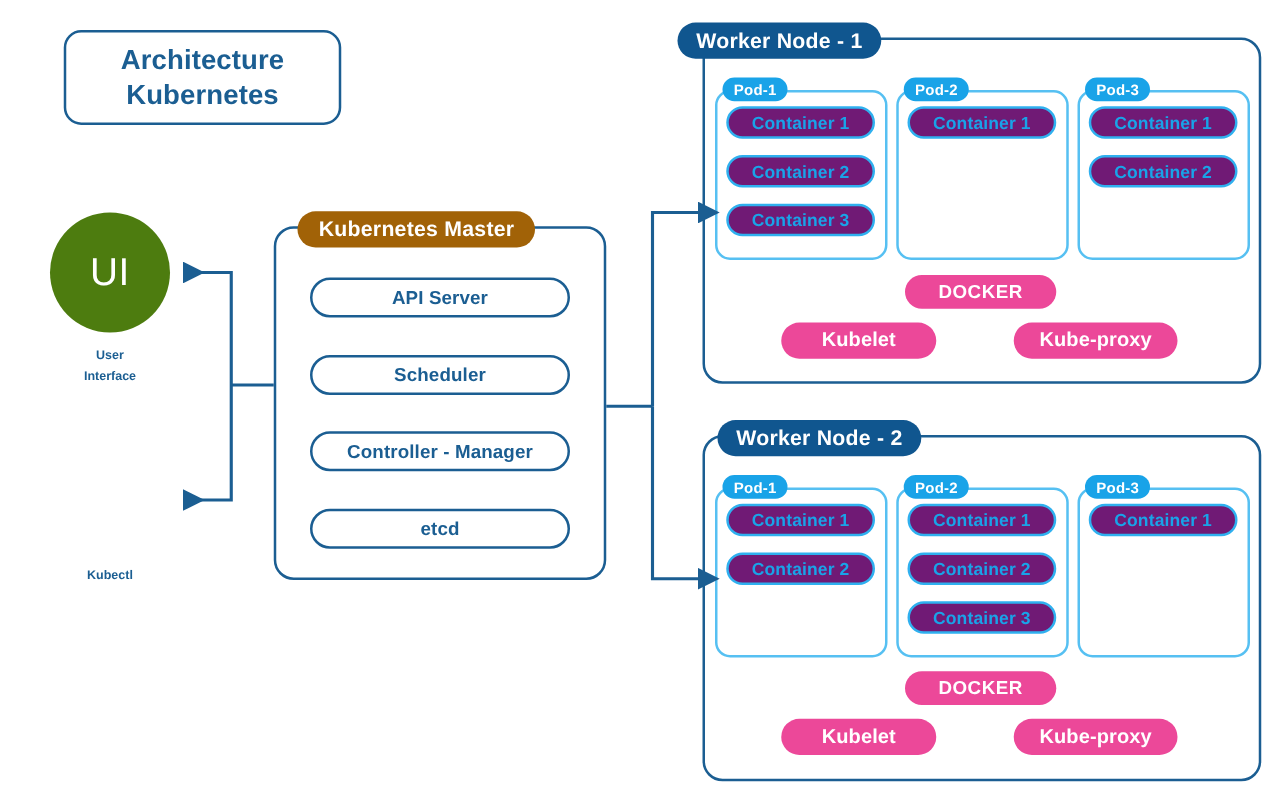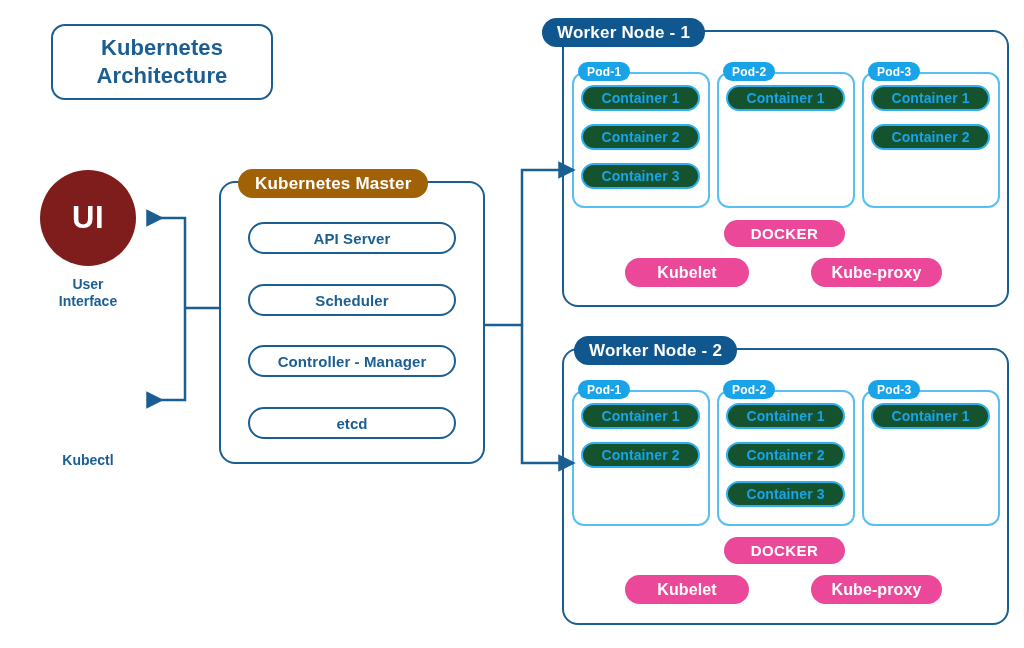--- a/index.html
+++ b/index.html
@@ -41,39 +41,39 @@
     line-height: 28px;
     letter-spacing: .1px;
   }
 
   
   .client {
     position: absolute;
     width: 96px;
     height: 96px;
     border-radius: 50%;
-    background: #7f1d1d;
-    color: #ffffff;
-    display: flex;
-    align-items: center;
-    justify-content: center;
-    font-weight: bold;
+    background: #4d7c0f;
+    color: #ffffff;
+    display: flex;
+    align-items: center;
+    justify-content: center;
+    font-weight: normal;
     font-size: 31px;
     letter-spacing: .5px;
   }
   #ui-circle { left: 40px; top: 170px; }
   #cli-circle { left: 40px; top: 347px; }
 
   .client-label {
     position: absolute;
     width: 160px;
     text-align: center;
     color: #1b5e92;
     font-weight: bold;
-    font-size: 14px;
+    font-size: 10px;
     line-height: 17px;
   }
   #ui-label  { left: 8px;  top: 276px; }
   #cli-label { left: 8px;  top: 452px; }
 
   
   #master-box {
     position: absolute;
     left: 219px;
     top: 181px;
@@ -169,21 +169,21 @@
     letter-spacing: .2px;
   }
   .container-pill {
     position: absolute;
     left: 9px;
     width: 119px;
     height: 26px;
     box-sizing: border-box;
     border: 2px solid #2fb0ef;
     border-radius: 13px;
-    background: #14532d;
+    background: #701a75;
     color: #19a3e8;
     font-weight: bold;
     font-size: 14px;
     display: flex;
     align-items: center;
     justify-content: center;
     letter-spacing: .1px;
   }
 
   
@@ -223,22 +223,22 @@
     height: 648px;
     pointer-events: none;
   }
 </style>
 </head>
 <body>
 
 <div class="canvas">
 
   <div id="title-box">
+    <span>Architecture</span>
     <span>Kubernetes</span>
-    <span>Architecture</span>
   </div>
 
   <div class="client" id="ui-circle">
     <span>UI</span>
   </div>
   <div class="client-label" id="ui-label">
     <div>User</div>
     <div>Interface</div>
   </div>
 

